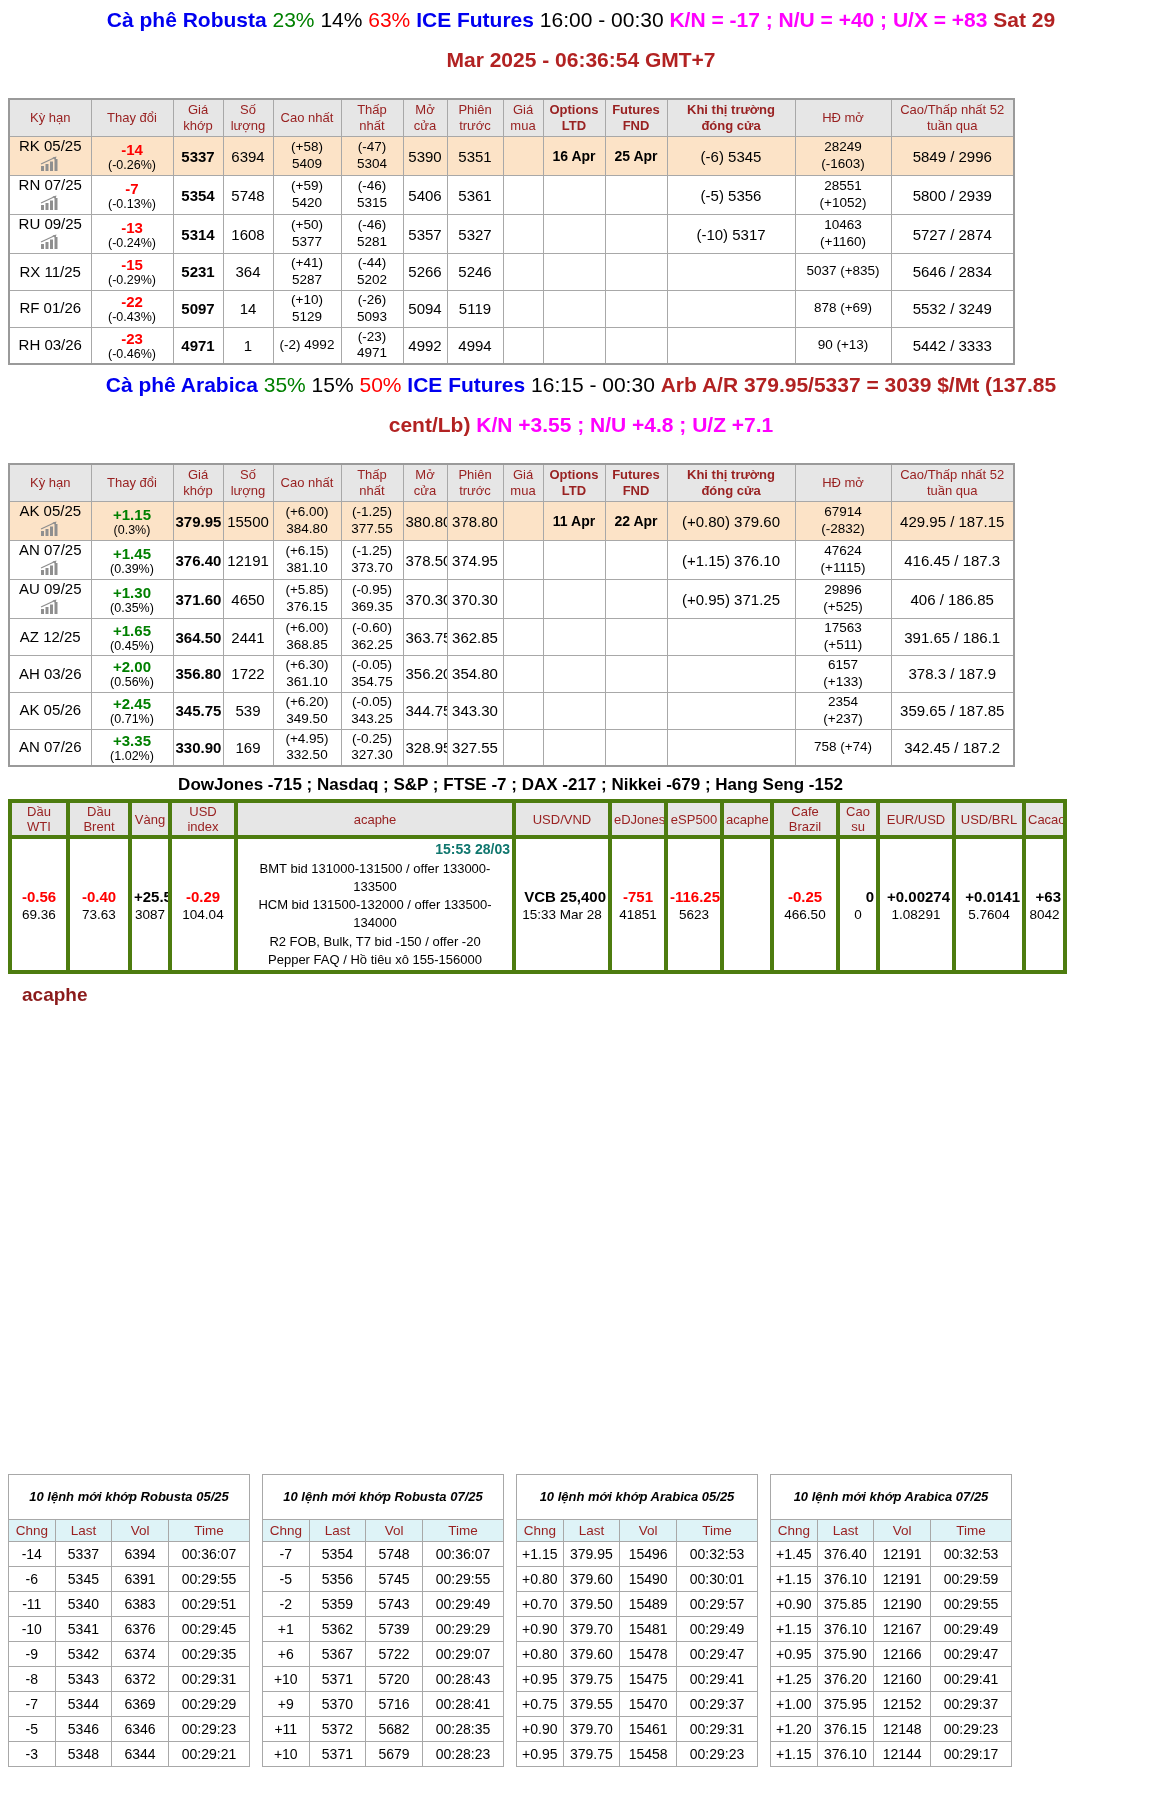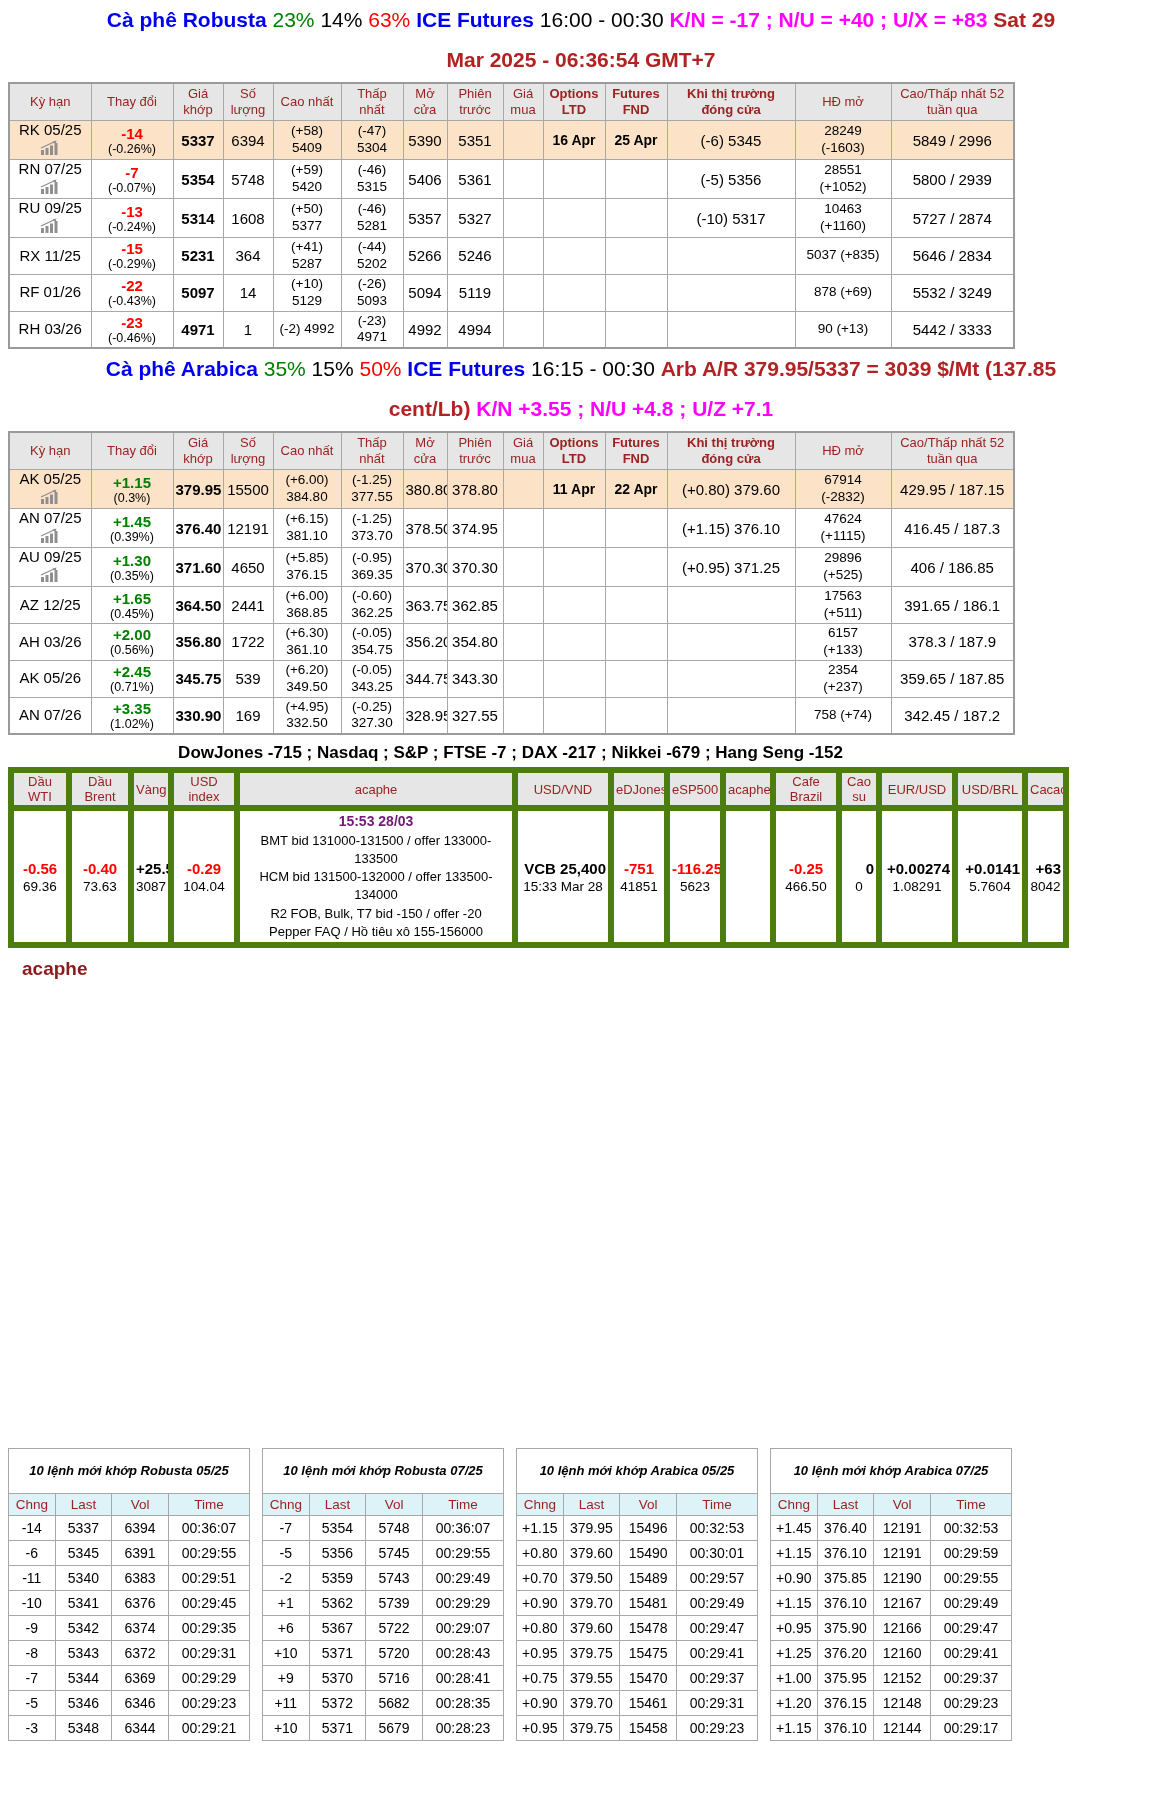--- a/index.html
+++ b/index.html
@@ -10,21 +10,21 @@
   .title-block{width:1162px;text-align:center;}
   .title-line{font-size:21px;line-height:40px;white-space:nowrap;}
   .t-blue{color:#0000f0;font-weight:bold;}
   .t-green{color:#008000;}
   .t-red{color:#ff0000;}
   .t-black{color:#000;}
   .t-magenta{color:#ff00ff;font-weight:bold;}
   .t-darkred{color:#b22222;font-weight:bold;}
 
   
-  table.fut{border-collapse:collapse;table-layout:fixed;width:1005px;border:2px solid #9a9a9a;margin-top:2px;}
+  table.fut{border-collapse:collapse;table-layout:fixed;width:1005px;border:2px solid #9a9a9a;margin-top:18px;}
   table.fut th, table.fut td{border:1px solid #a8a8a8;text-align:center;vertical-align:middle;padding:1px 2px;overflow:hidden;}
   table.fut th{background:#e6e6e6;color:#992222;font-weight:normal;font-size:13px;line-height:1.25;height:34px;}
   table.fut th.b{font-weight:bold;}
   table.fut tbody tr{height:33px;}
   table.fut tr.hl td{background:#fce3c7;}
   td.contract{font-size:15px;line-height:1.1;}
   .chg{font-weight:bold;font-size:15px;}
   .chg.up{color:#008000;}
   .chg.down{color:#ff0000;}
   .pct{font-size:12.5px;color:#000;}
@@ -32,29 +32,29 @@
   td.num{font-size:15px;}
   td.two{font-size:13.5px;white-space:pre-line;line-height:1.25;}
   td.apr{font-weight:bold;font-size:14px;}
   .chart-ico{display:inline-block;margin-top:1px;}
 
   
   .indices{width:1005px;text-align:center;font-size:17px;font-weight:bold;margin:8px 0 4px 0;}
 
   
   table.mkt{border-collapse:collapse;table-layout:fixed;width:1005px;border:2px solid #9a9a9a;}
-  table.mkt th, table.mkt td{border:6px solid #4d7c0f;text-align:center;vertical-align:middle;padding:1px 2px;overflow:hidden;}
+  table.mkt th, table.mkt td{border:4px solid #4d7c0f;text-align:center;vertical-align:middle;padding:1px 2px;overflow:hidden;}
   table.mkt th{background:#e6e6e6;color:#992222;font-weight:normal;font-size:13px;height:20px;}
   table.mkt tbody tr{height:88px;}
   .mchg{font-weight:bold;font-size:15px;}
   .mchg.up{color:#000000;text-align:right;}
   .mchg.down{color:#ff0000;}
   .mval{font-size:13.5px;color:#000;margin-top:2px;}
   td.news{font-size:13px;line-height:1.4;}
-  .news-time{color:#701a75;font-weight:bold;font-size:14px;}
+  .news-time{color:#0f766e;font-weight:bold;font-size:14px;text-align:right;}
 
   .acaphe-label{font-size:19px;font-weight:bold;color:#8b1a1a;margin:10px 0 0 14px;}
   .spacer{height:468px;}
 
   
   .orders{display:flex;gap:12px;width:1005px;}
   table.ot{border-collapse:collapse;table-layout:fixed;width:242px;border:1px solid #8a8a8a;}
   table.ot th, table.ot td{border:1px solid #a8a8a8;text-align:center;vertical-align:middle;padding:0 2px;overflow:hidden;}
   th.ot-title{font-size:13px;font-weight:bold;font-style:italic;background:#fff;color:#000;height:44px;line-height:1.4;}
   table.ot th.oth{background:#def3f7;color:#992222;font-weight:normal;font-size:13.5px;height:21px;}
@@ -139,21 +139,21 @@
           <td class="contract"><div>RN 07/25</div><span class="chart-ico"><svg width="23" height="15" viewBox="0 0 23 15">
                 <rect x="2" y="10" width="3" height="5" fill="#8f8f8f"></rect>
                 <rect x="6.5" y="8" width="3" height="7" fill="#8f8f8f"></rect>
                 <rect x="11" y="5.5" width="3" height="9.5" fill="#8f8f8f"></rect>
                 <rect x="15.5" y="3" width="3" height="12" fill="#8f8f8f"></rect>
                 <polyline points="2,8 16,1.5" stroke="#8f8f8f" stroke-width="1.3" fill="none"></polyline>
                 <polygon points="17.5,0.5 13.5,1.5 16.5,4" fill="#8f8f8f"></polygon>
               </svg></span></td>
           <td>
             <div class="chg down">-7</div>
-            <div class="pct">(-0.07%)</div>
+            <div class="pct">(-0.13%)</div>
           </td>
           <td class="bold">5354</td>
           <td class="num">5748</td>
           <td class="two">(+59)
 5420</td>
           <td class="two">(-46)
 5315</td>
           <td class="num">5406</td>
           <td class="num">5361</td>
           <td class="num"></td>

